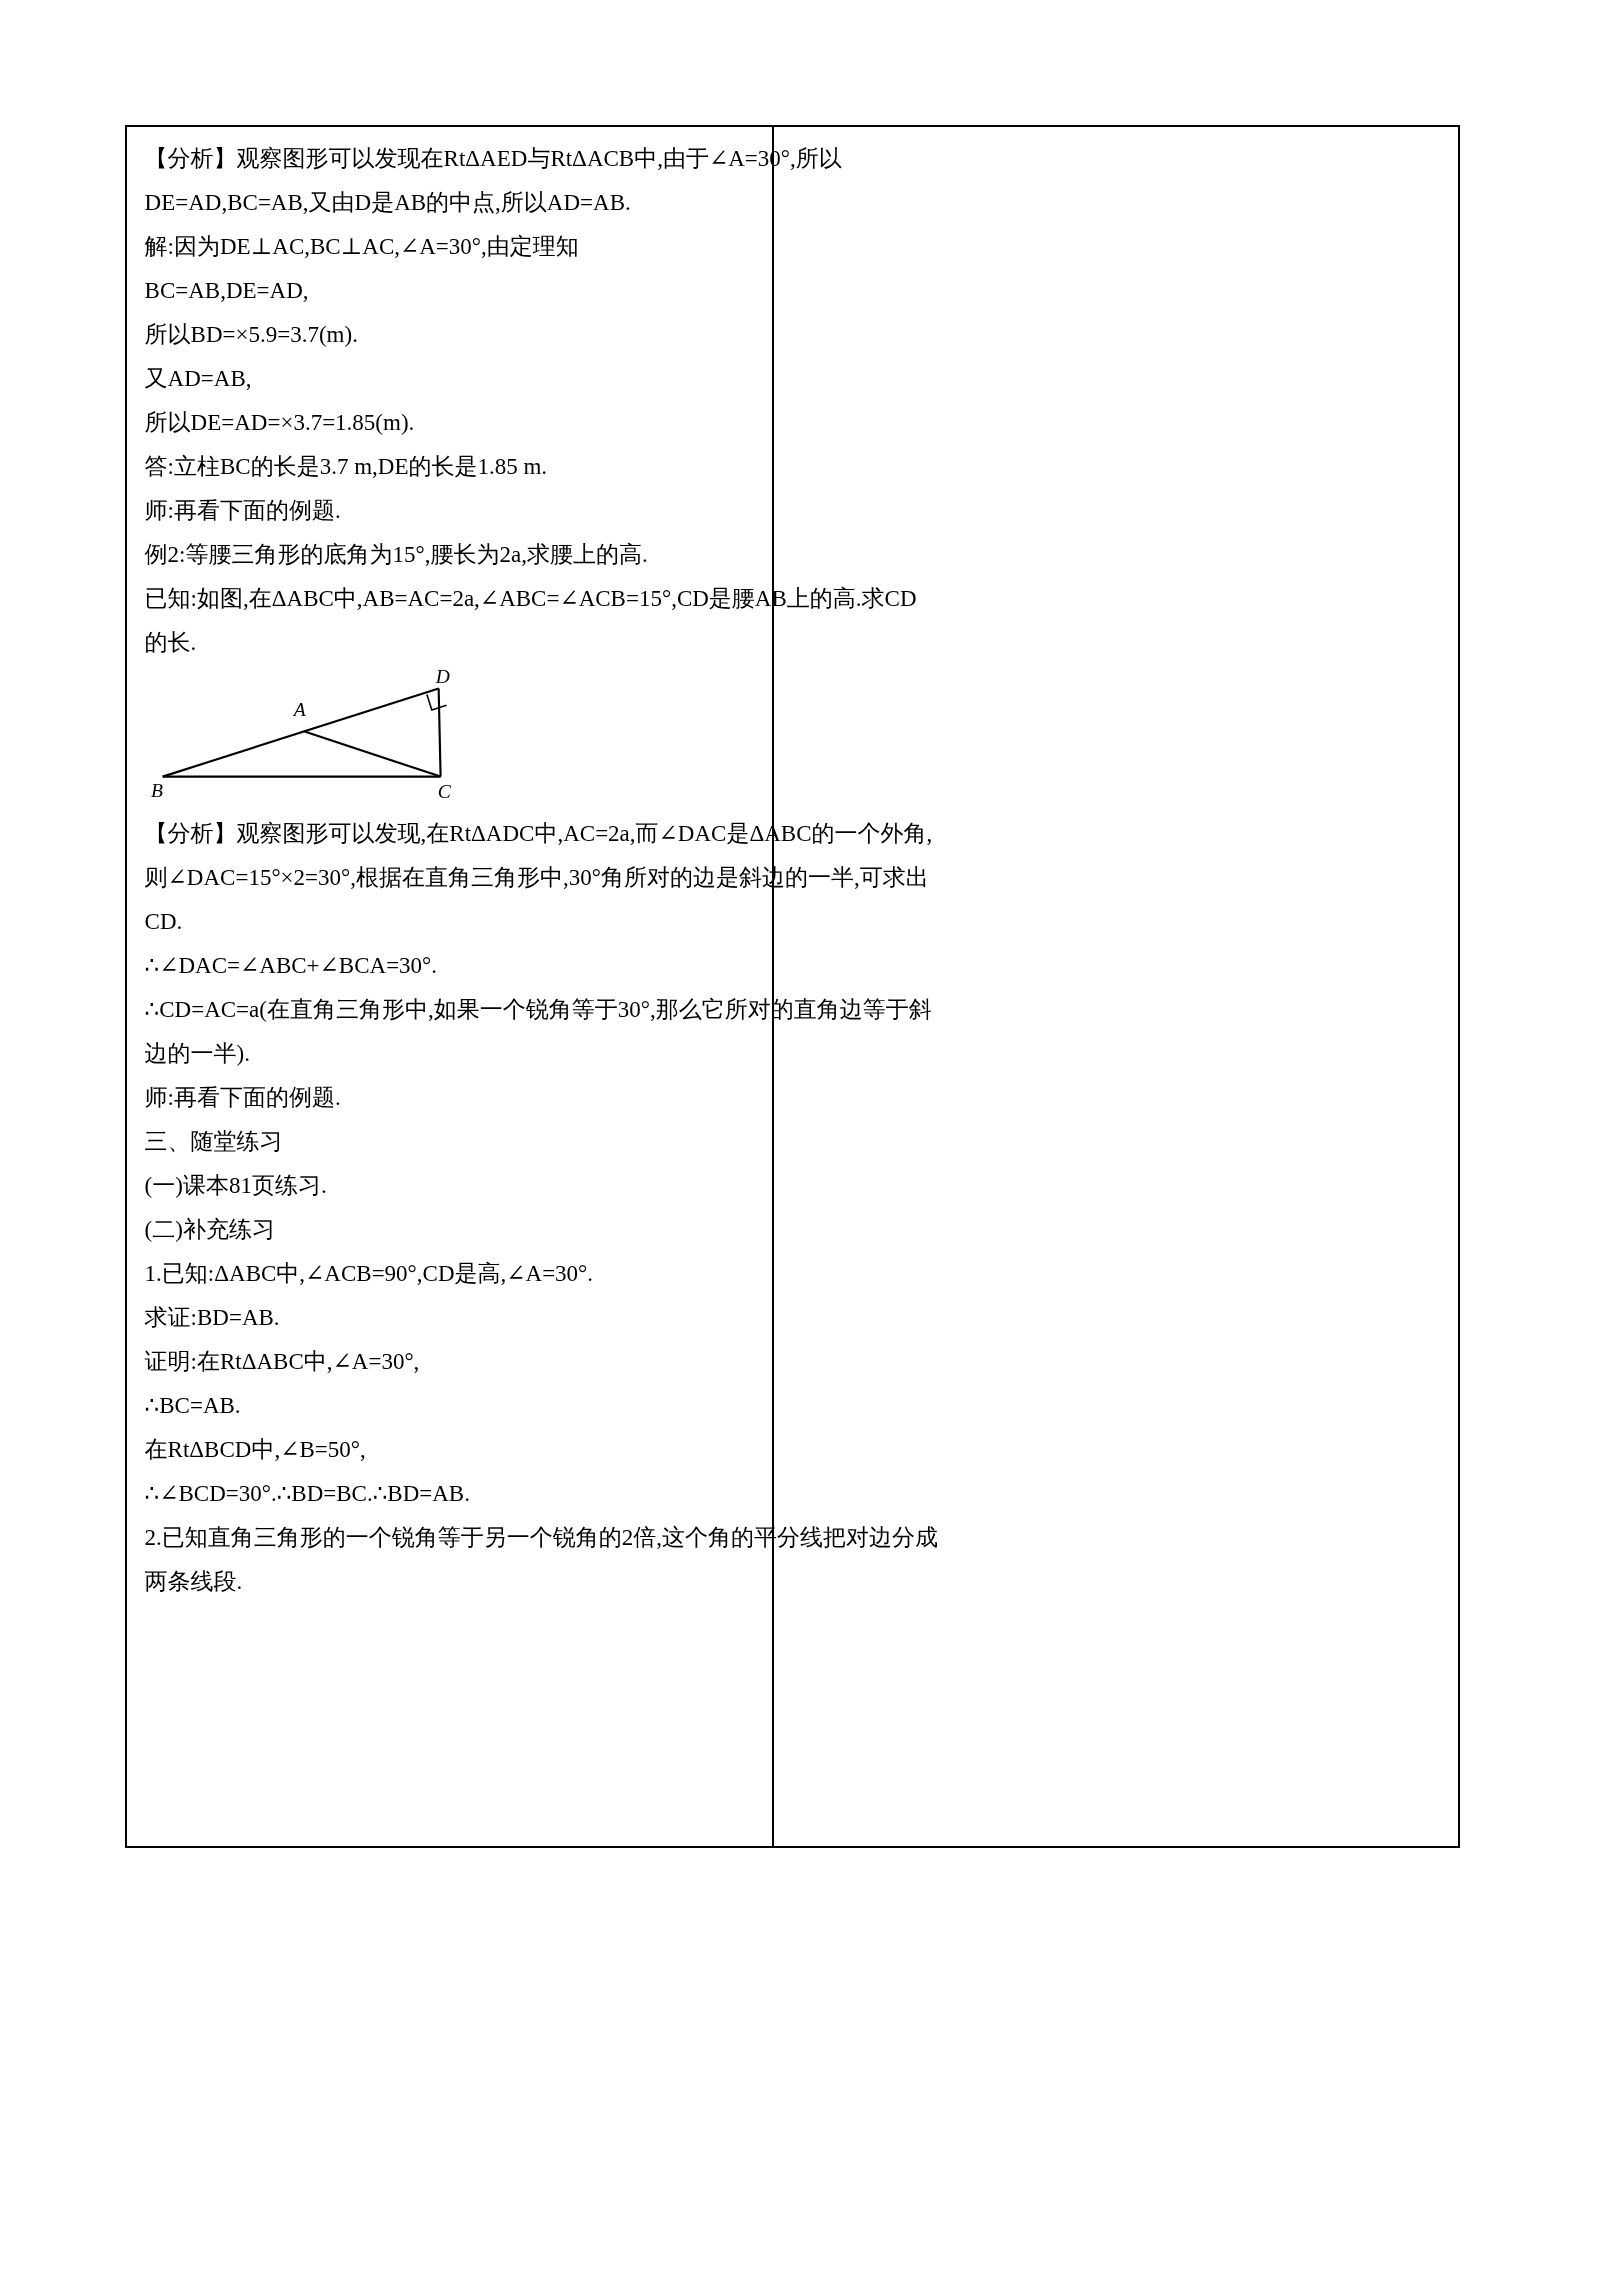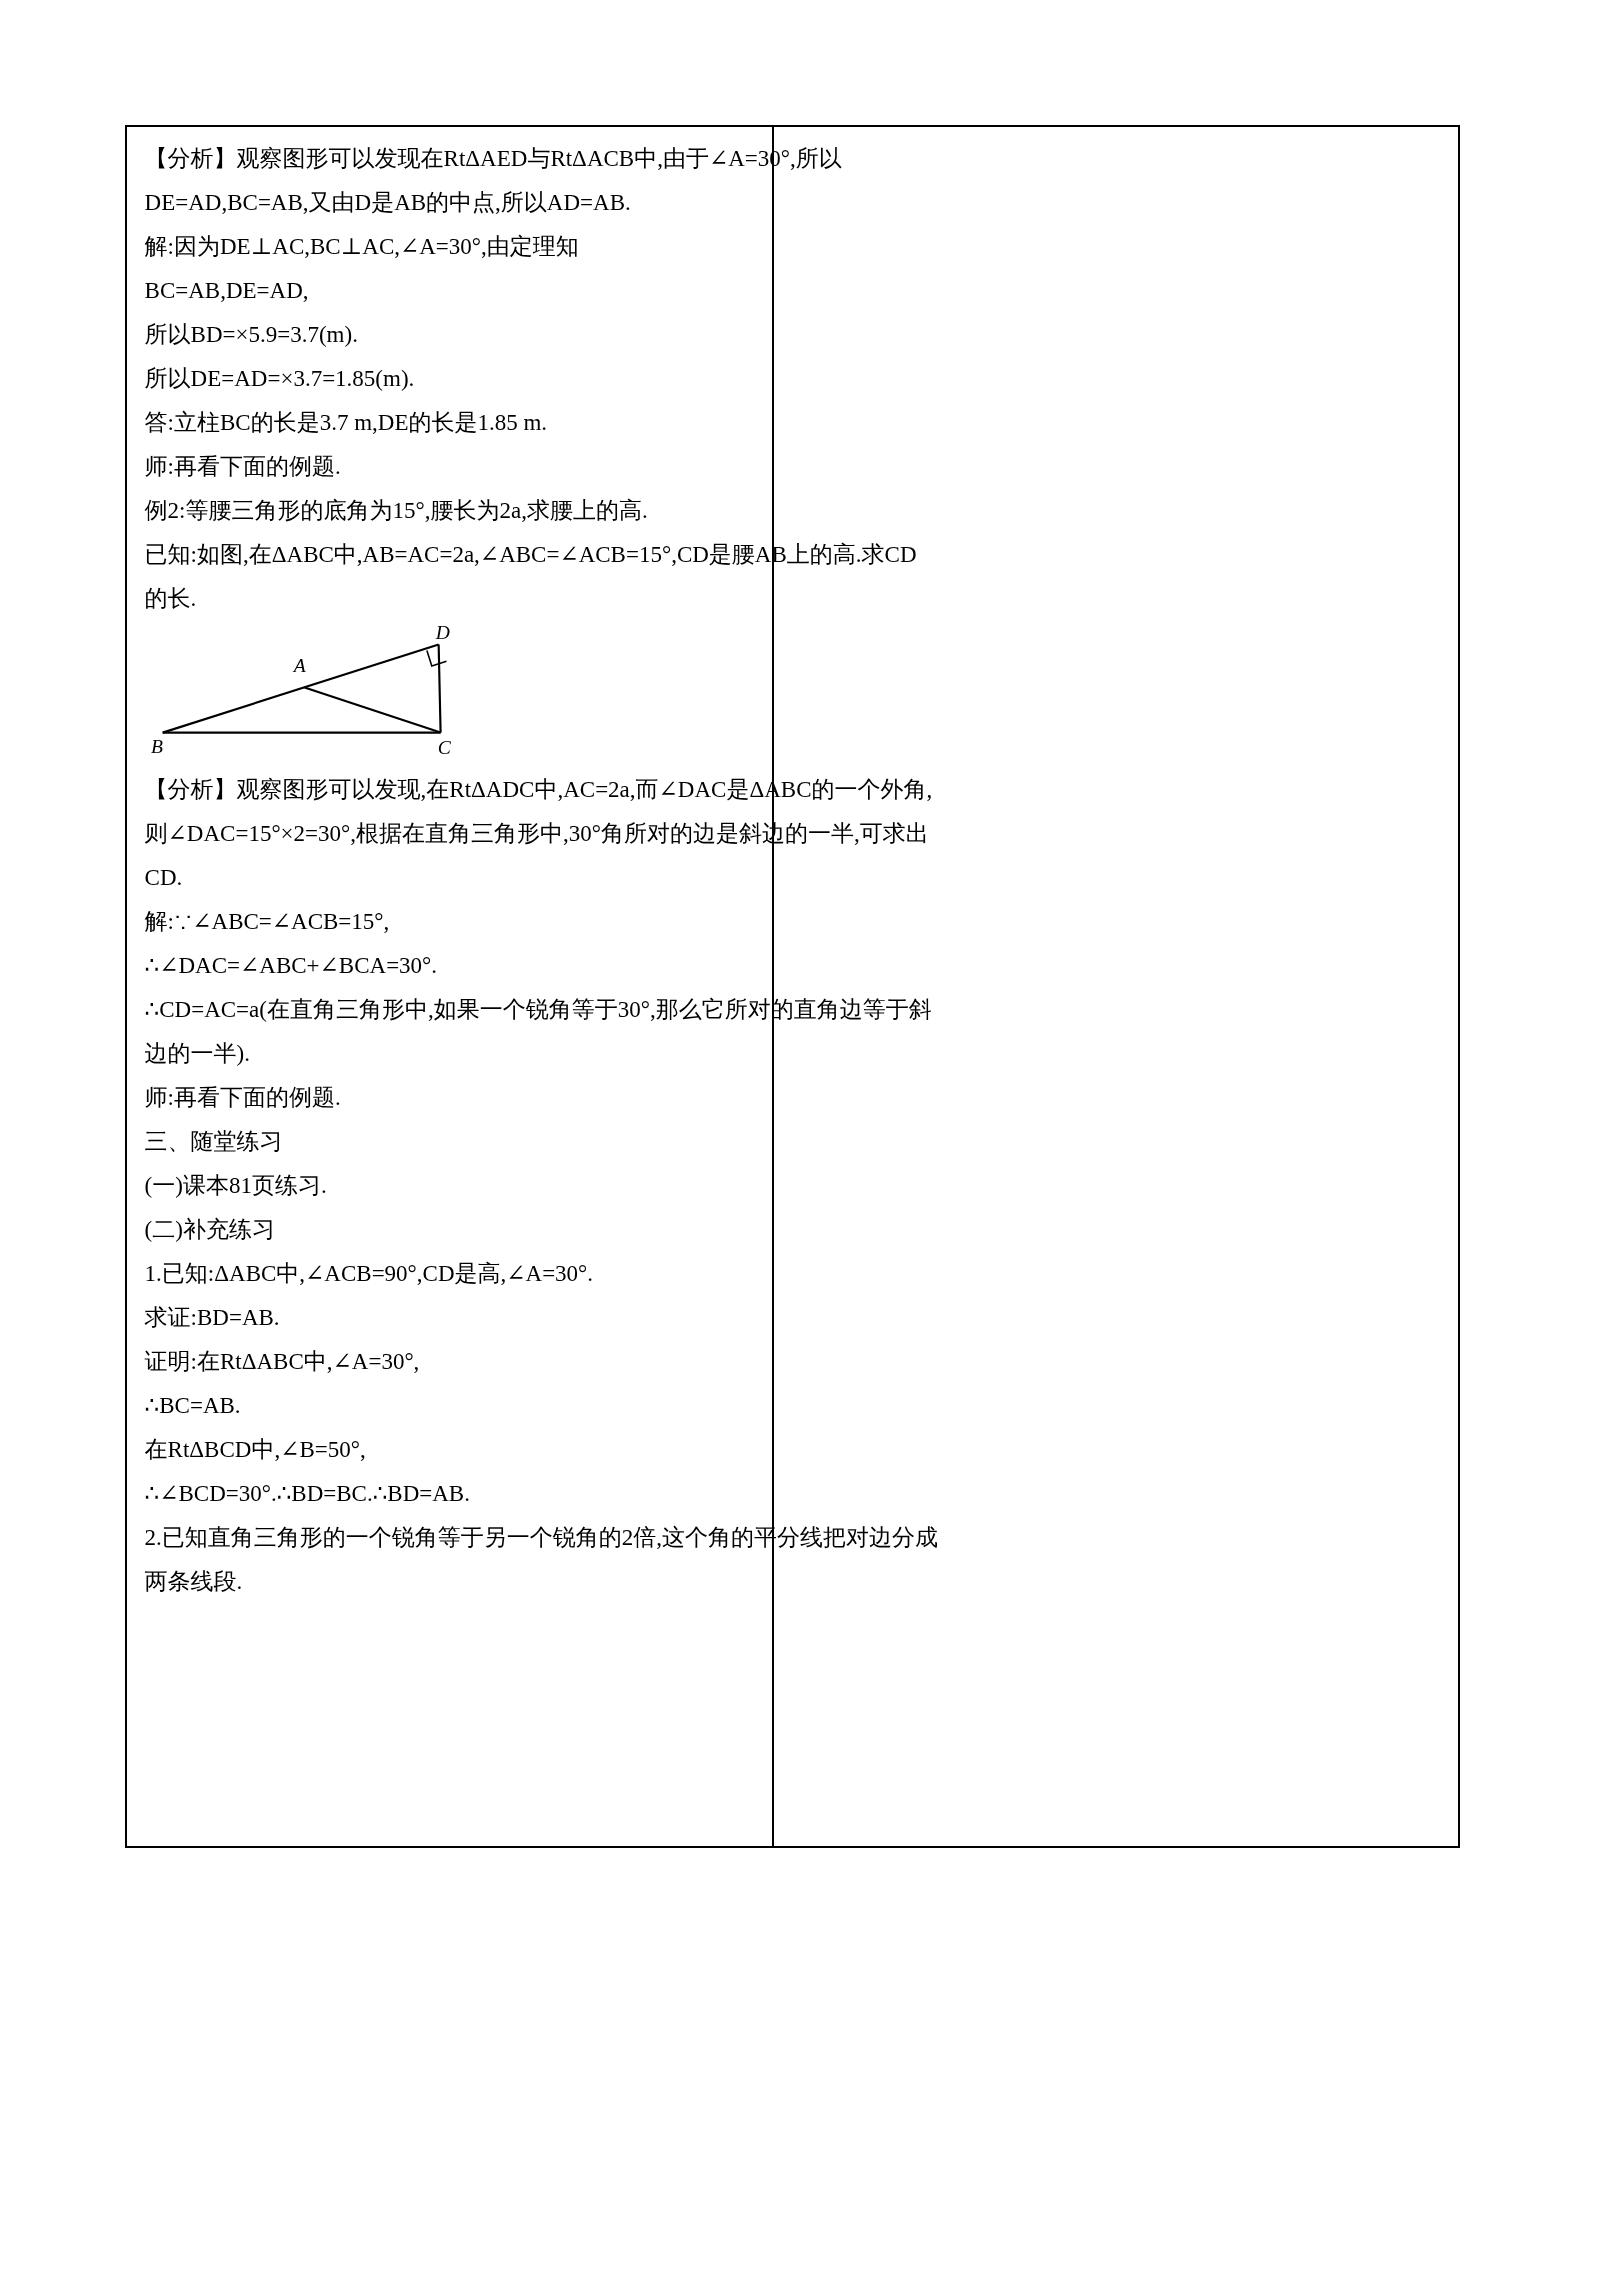--- a/index.html
+++ b/index.html
@@ -84,20 +84,21 @@
 
   <div class="doc-table">
 
     <div class="col-main">
 
       <div class="line">【分析】观察图形可以发现在RtΔAED与RtΔACB中,由于∠A=30°,所以</div>
       <div class="line">DE=AD,BC=AB,又由D是AB的中点,所以AD=AB.</div>
       <div class="line">解:因为DE⊥AC,BC⊥AC,∠A=30°,由定理知</div>
       <div class="line">BC=AB,DE=AD,</div>
       <div class="line">所以BD=×5.9=3.7(m).</div>
+      <div class="line">又AD=AB,</div>
       <div class="line">所以DE=AD=×3.7=1.85(m).</div>
       <div class="line">答:立柱BC的长是3.7 m,DE的长是1.85 m.</div>
       <div class="line">师:再看下面的例题.</div>
       <div class="line">例2:等腰三角形的底角为15°,腰长为2a,求腰上的高.</div>
       <div class="line">已知:如图,在ΔABC中,AB=AC=2a,∠ABC=∠ACB=15°,CD是腰AB上的高.求CD</div>
       <div class="line">的长.</div>
 
       <div class="figure-wrap">
         <svg width="372" height="137" viewBox="0 0 380 140">
 
@@ -114,21 +115,20 @@
           <text class="fig-label" x="6" y="133">B</text>
           <text class="fig-label" x="299" y="134">C</text>
           <text class="fig-label" x="152" y="50">A</text>
           <text class="fig-label" x="297" y="16">D</text>
         </svg>
       </div>
 
       <div class="line">【分析】观察图形可以发现,在RtΔADC中,AC=2a,而∠DAC是ΔABC的一个外角,</div>
       <div class="line">则∠DAC=15°×2=30°,根据在直角三角形中,30°角所对的边是斜边的一半,可求出</div>
       <div class="line">CD.</div>
-      <div class="line">解:∵∠ABC=∠ACB=15°,</div>
       <div class="line">∴∠DAC=∠ABC+∠BCA=30°.</div>
       <div class="line">∴CD=AC=a(在直角三角形中,如果一个锐角等于30°,那么它所对的直角边等于斜</div>
       <div class="line">边的一半).</div>
       <div class="line">师:再看下面的例题.</div>
       <div class="line">三、随堂练习</div>
       <div class="line">(一)课本81页练习.</div>
       <div class="line">(二)补充练习</div>
       <div class="line">1.已知:ΔABC中,∠ACB=90°,CD是高,∠A=30°.</div>
       <div class="line">求证:BD=AB.</div>
       <div class="line">证明:在RtΔABC中,∠A=30°,</div>

